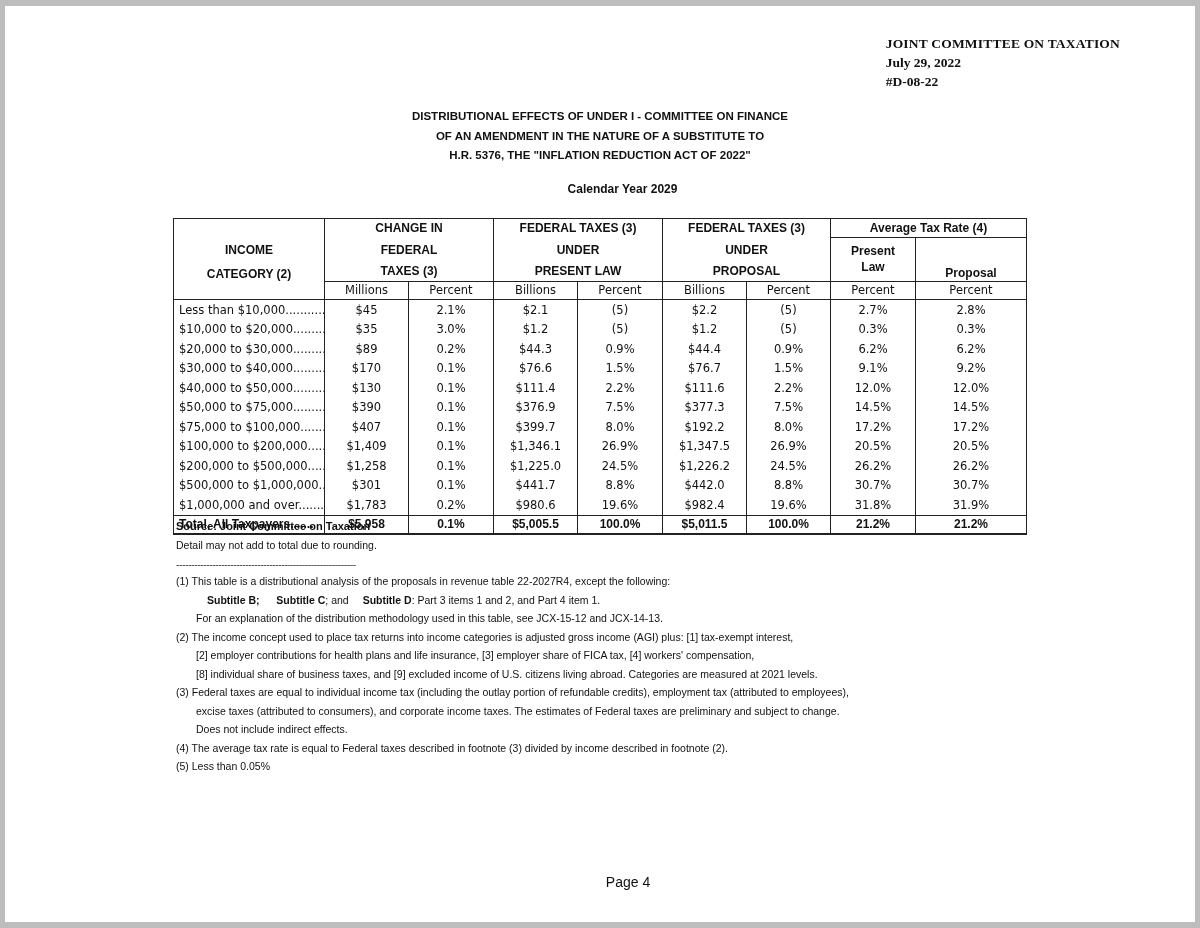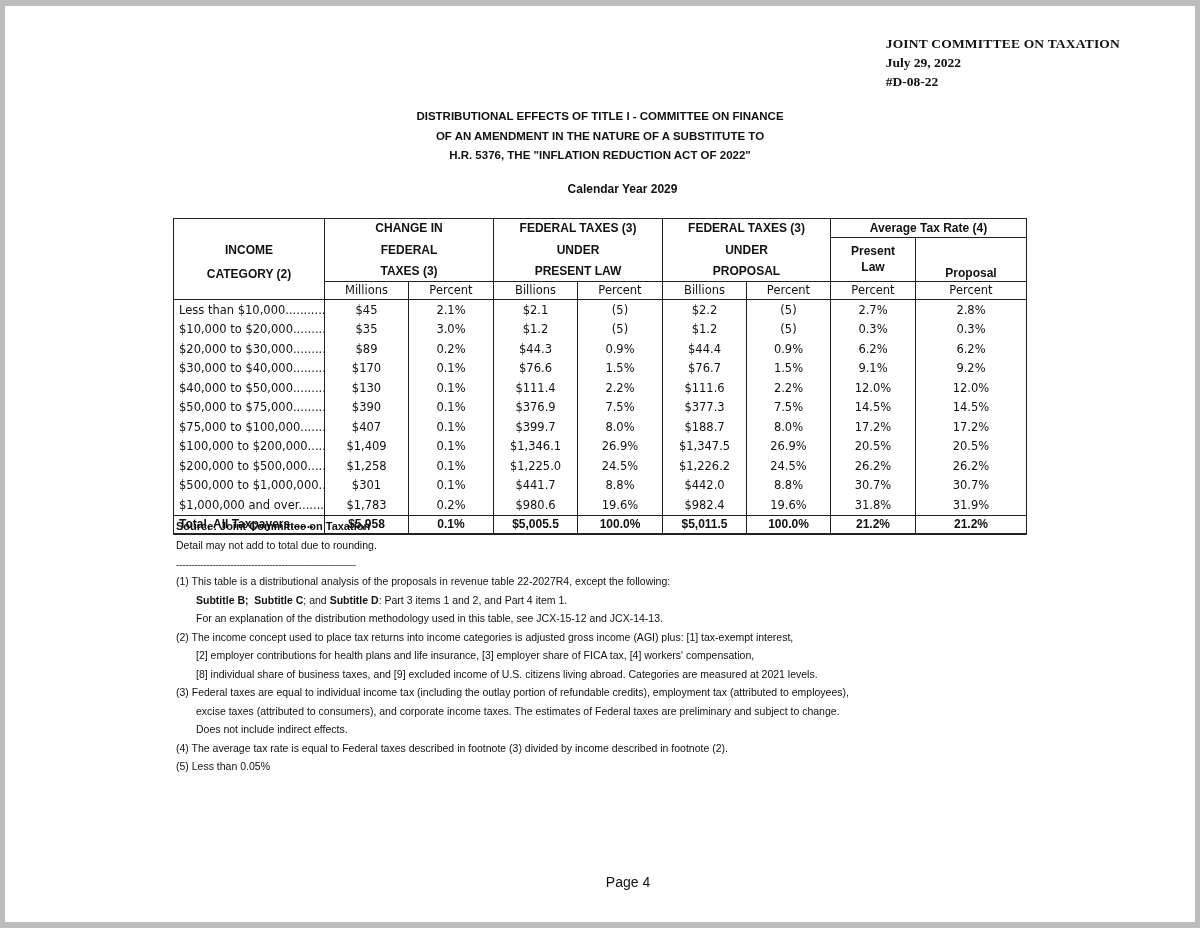--- a/index.html
+++ b/index.html
@@ -54,39 +54,39 @@
   tbody tr.first td { padding-top: 1px; }
   .notes {
     position: absolute; left: 176px; top: 517px;
     font-family: "Liberation Sans", sans-serif; font-size: 10.5px; color: #111;
   }
   .notes .src { font-weight: bold; font-size: 11px; line-height: 18px; }
   .notes .det { line-height: 20px; }
   .notes .dash { line-height: 18px; color: #444; letter-spacing: -0.5px; }
   .fn { position: absolute; left: 176px; font-family: "Liberation Sans", sans-serif; font-size: 10.5px; color: #111; line-height: 18.5px; }
   .fn .ind { padding-left: 20px; }
-  .fn b { font-weight: bold; }
+  .fn b { font-weight: bold; margin-left: 11px; }
   .pagenum {
     position: absolute; left: 0; width: 1200px; top: 874px; text-align: center;
     font-family: "Liberation Sans", sans-serif; font-size: 14px; color: #111; padding-left: 28px;
   }
 </style>
 </head>
 <body>
 
 <div class="page"></div>
 
 <div class="jct">
   <div class="l1">JOINT  COMMITTEE ON TAXATION</div>
   <div>July 29, 2022</div>
   <div>#D-08-22</div>
 </div>
 
 <div class="title">
-  <div>DISTRIBUTIONAL EFFECTS OF TITLE I - COMMITTEE ON FINANCE</div>
+  <div>DISTRIBUTIONAL EFFECTS OF UNDER I - COMMITTEE ON FINANCE</div>
   <div>OF AN AMENDMENT IN THE NATURE OF A SUBSTITUTE TO</div>
   <div>H.R. 5376, THE "INFLATION REDUCTION ACT OF 2022"</div>
 </div>
 <div class="calyear">Calendar Year 2029</div>
 
 <table class="dist">
   <colgroup>
     <col style="width:151px">
       <col style="width:84px">
       <col style="width:85px">
@@ -201,21 +201,21 @@
         <td>7.5%</td>
         <td>14.5%</td>
         <td>14.5%</td>
       </tr>
       <tr>
         <td class="cat">$75,000 to $100,000.......</td>
         <td>$407</td>
         <td>0.1%</td>
         <td>$399.7</td>
         <td>8.0%</td>
-        <td>$188.7</td>
+        <td>$192.2</td>
         <td>8.0%</td>
         <td>17.2%</td>
         <td>17.2%</td>
       </tr>
       <tr>
         <td class="cat">$100,000 to $200,000.....</td>
         <td>$1,409</td>
         <td>0.1%</td>
         <td>$1,346.1</td>
         <td>26.9%</td>

